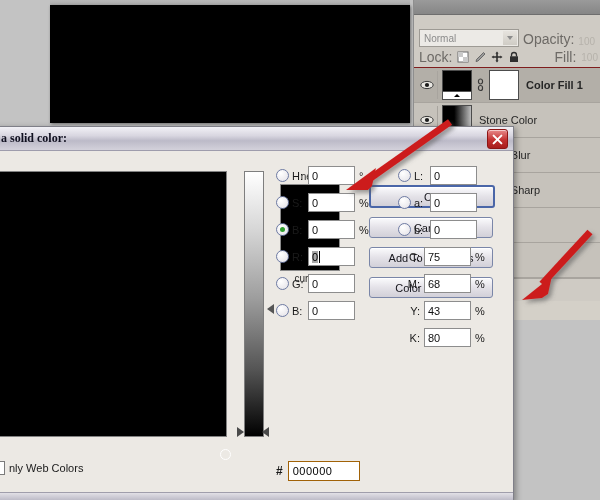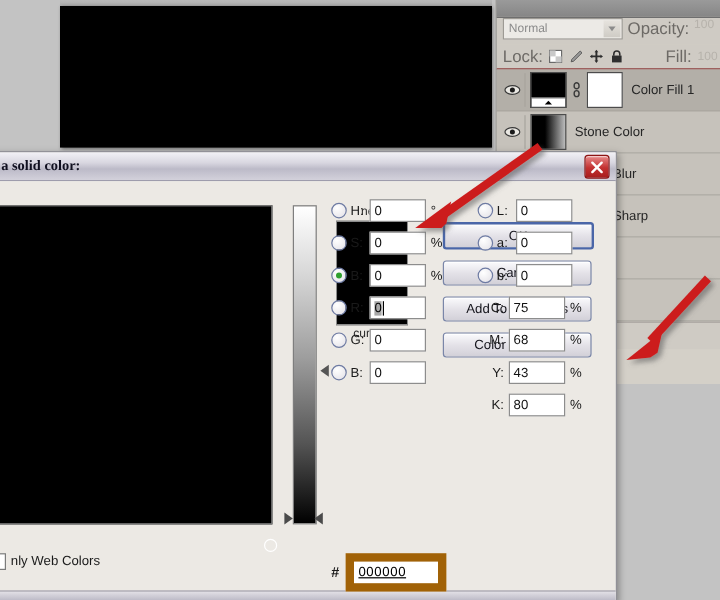--- a/index.html
+++ b/index.html
@@ -18,21 +18,21 @@
 
   
   #layers-panel{position:absolute;left:413px;top:0;width:187px;height:320px;
      background:#d4d0c8;border-left:1px solid #8e8e8e;}
   #layers-panel-topbar{height:14px;background:linear-gradient(#9a9a9a,#868686);
      border-bottom:1px solid #6e6e6e;}
   #layers-tabrow{height:20px;background:linear-gradient(#8f8f8f,#7d7d7d);position:relative;}
   #layers-tab{position:absolute;left:2px;top:0;height:20px;padding:0 10px;
      background:#cfcbc4;display:flex;align-items:center;
      font-weight:bold;font-size:10px;letter-spacing:.6px;color:#333;}
-  #blend-row{height:22px;display:flex;align-items:flex-start;padding:0 3px 0 5px;gap:4px;
+  #blend-row{height:22px;display:flex;align-items:flex-end;padding:10px 3px 0 5px;gap:4px;
      background:#cfcbc4;}
   .mode-select{width:98px;height:16px;background:#eceae6;border:1px solid #9d9a94;
      display:flex;align-items:center;position:relative;}
   .mode-select span{padding-left:4px;color:#8b8b8b;font-size:10px;}
   .mode-arrow{position:absolute;right:1px;top:1px;width:14px;height:14px;
      background:linear-gradient(#e6e3de,#cfccc5);display:flex;align-items:center;justify-content:center;}
   .tri-down{width:0;height:0;border-left:3px solid transparent;border-right:3px solid transparent;
      border-top:4px solid #8b8b8b;}
   .lbl-dim{color:#6d6a66;font-size:14px;}
   .val-dim{color:#b6b2ab;font-size:10px;}
@@ -48,21 +48,21 @@
   .thumb{width:28px;height:28px;border:1px solid #4c4c4c;background:#000;position:relative;}
   .thumb.white{background:#fff;}
   .thumb.grad{background:linear-gradient(90deg,#000 0%,#000 40%,#bdbdbd 100%);}
   .thumb.halfgrad{background:linear-gradient(90deg,#fff 0%,#cfcfcf 50%,#000 100%);}
   .thumb-strip{position:absolute;left:0;bottom:0;width:100%;height:7px;background:#fff;
      border-top:1px solid #555;display:flex;align-items:center;justify-content:center;}
   .tri-tiny{width:0;height:0;border-left:3px solid transparent;border-right:3px solid transparent;
      border-bottom:3px solid #000;}
   .link-ico{width:9px;height:20px;display:flex;align-items:center;justify-content:center;}
   .layer-name{font-size:11px;color:#262626;padding-left:3px;white-space:nowrap;}
-  .layer-name.bold{font-weight:normal;}
+  .layer-name.bold{font-weight:bold;}
   #layers-bottombar{height:22px;background:#cfcbc4;border-top:1px solid #a8a49e;
      display:flex;align-items:center;gap:12px;padding-left:13px;}
   .pbtn{width:15px;height:15px;display:flex;align-items:center;justify-content:center;}
 
   
   #dialog{position:absolute;left:-8px;top:126px;width:520px;height:374px;
      background:#ece9e4;border:1px solid #7f7f88;
      box-shadow:2px 2px 6px rgba(0,0,0,.35);}
   #dlg-title{height:23px;
      background:linear-gradient(180deg,#f2f1f6 0%,#d8d6e0 38%,#bcbac8 60%,#d3d1db 100%);
@@ -122,23 +122,23 @@
   .fld-in.sel-text{background:#fff;}
   .fld-in.sel-text span.hl{background:#a8a8a8;color:#000;}
   .caret{width:1px;height:12px;background:#000;margin-left:1px;}
   .fld-unit{font-size:11px;color:#1a1a1a;padding-left:4px;}
   .col-left{position:absolute;left:0;top:0;width:120px;}
   .col-right{position:absolute;left:122px;top:0;width:120px;}
   .gamut-tri{position:absolute;left:-9px;top:4px;width:0;height:0;
      border-top:5px solid transparent;border-bottom:5px solid transparent;border-right:7px solid #555;}
   #hex-row{position:absolute;left:276px;top:461px;display:flex;align-items:center;gap:5px;}
   #hex-hash{font-size:12px;color:#1a1a1a;font-weight:bold;}
-  #hex-in{width:66px;height:18px;background:#fff;border:7px solid #a16207;
+  #hex-in{width:66px;height:18px;background:#fff;border:1px solid #a16207;
      display:flex;align-items:center;padding-left:4px;font-size:11px;
-     font-family:"Liberation Sans",sans-serif;letter-spacing:.5px;text-decoration:underline;}
+     font-family:"Liberation Sans",sans-serif;letter-spacing:.5px;}
   #dlg-bottom-strip{position:absolute;left:0;bottom:0;width:100%;height:8px;
      background:linear-gradient(#e2e0e6,#b9b7c4);border-top:1px solid #a09eab;}
 
   
   .arrow{position:absolute;pointer-events:none;}
 </style>
 </head>
 <body>
 
 <div id="workspace">

